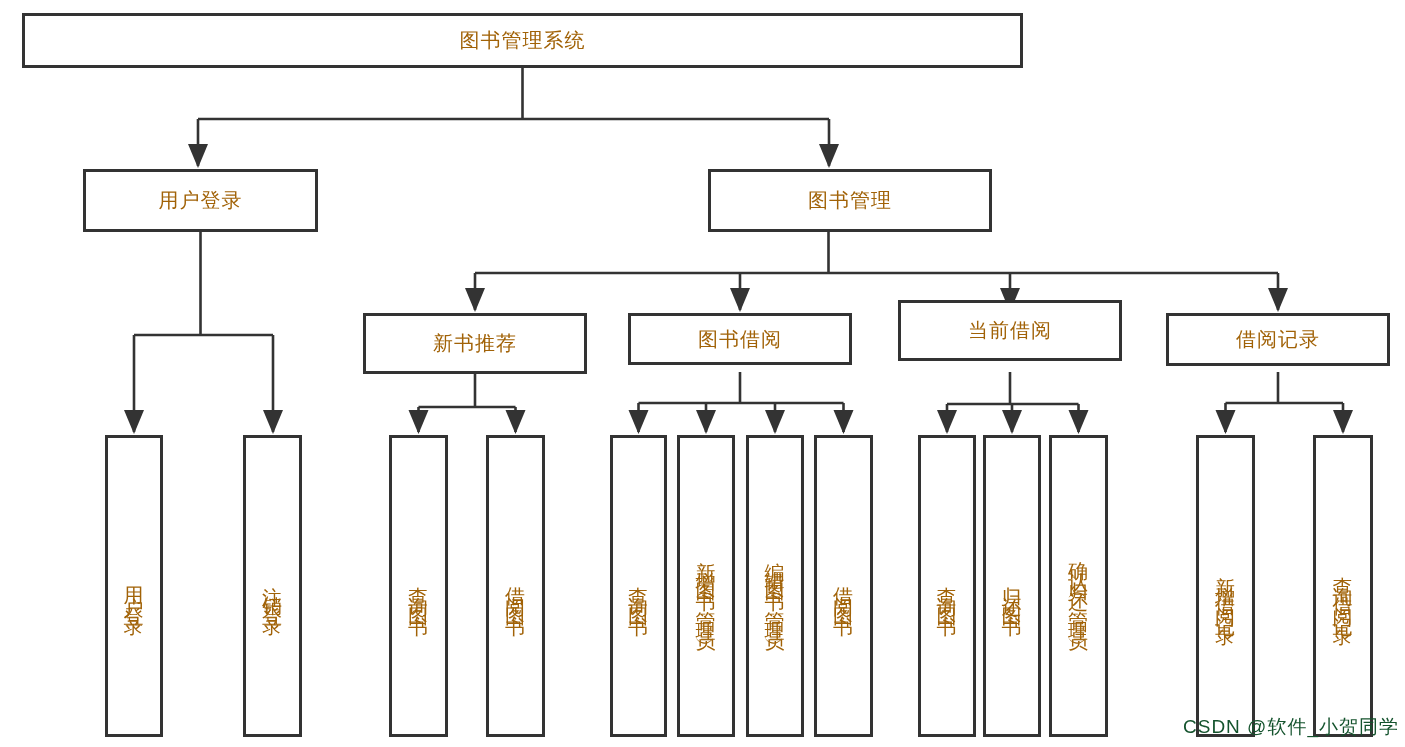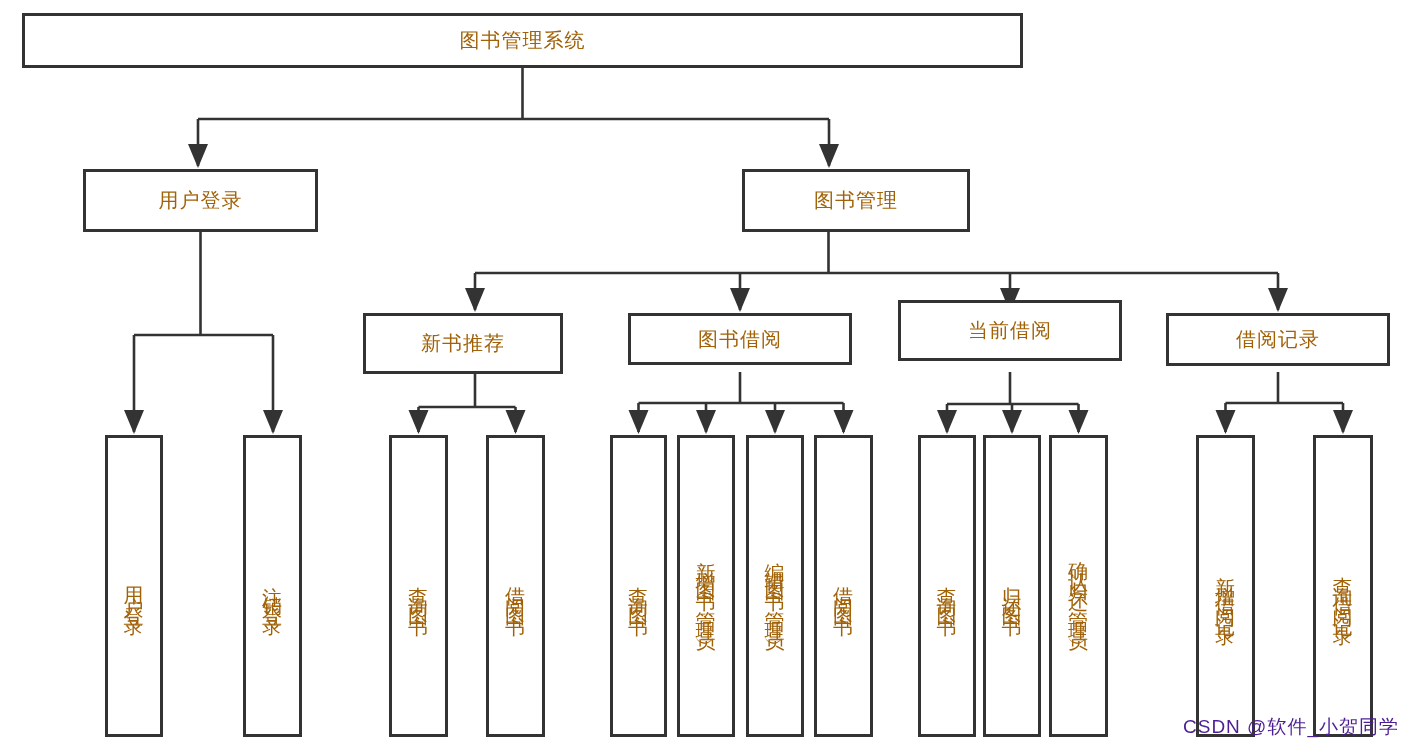--- a/index.html
+++ b/index.html
@@ -28,21 +28,21 @@
     letter-spacing:10px;
     line-height:1;
     font-size:20px;
   }
   .leaf > span{display:block;margin-bottom:-10px;}
   .watermark{
     position:absolute;
     left:1183px;top:714px;
     z-index:5;
     font-size:19px;
-    color:#4c1d95;
+    color:#14532d;
     letter-spacing:1px;
     white-space:nowrap;
   }
 </style>
 </head>
 <body>
 
 <div id="stage">
 
   <svg id="connectors" width="1405" height="747" viewBox="0 0 1405 747">
@@ -79,23 +79,23 @@
     <line x1="947" y1="404" x2="947" y2="432" stroke="#333333" stroke-width="2.6" marker-end="url(#ah)"></line>
     <line x1="1012" y1="404" x2="1012" y2="432" stroke="#333333" stroke-width="2.6" marker-end="url(#ah)"></line>
     <line x1="1078.5" y1="404" x2="1078.5" y2="432" stroke="#333333" stroke-width="2.6" marker-end="url(#ah)"></line>
     <line x1="1225.5" y1="403" x2="1225.5" y2="432" stroke="#333333" stroke-width="2.6" marker-end="url(#ah)"></line>
     <line x1="1343" y1="403" x2="1343" y2="432" stroke="#333333" stroke-width="2.6" marker-end="url(#ah)"></line>
   </svg>
 
   <div class="box" style="left:22px;top:13px;width:1001px;height:55px;">图书管理系统</div>
 
   <div class="box" style="left:83px;top:169px;width:235px;height:63px;">用户登录</div>
-  <div class="box" style="left:742px;top:169px;width:228px;height:63px;">图书管理</div>
+  <div class="box" style="left:708px;top:169px;width:284px;height:63px;">图书管理</div>
 
-  <div class="box" style="left:363px;top:313px;width:200px;height:61px;">新书推荐</div>
+  <div class="box" style="left:363px;top:313px;width:224px;height:61px;">新书推荐</div>
   <div class="box" style="left:628px;top:313px;width:224px;height:52px;">图书借阅</div>
   <div class="box" style="left:898px;top:300px;width:224px;height:61px;">当前借阅</div>
   <div class="box" style="left:1166px;top:313px;width:224px;height:53px;">借阅记录</div>
 
   <div class="box leaf" style="left:105px;top:435px;width:58px;height:302px;">
     <span>用户登录</span>
   </div>
   <div class="box leaf" style="left:243px;top:435px;width:59px;height:302px;">
     <span>注销登录</span>
   </div>

